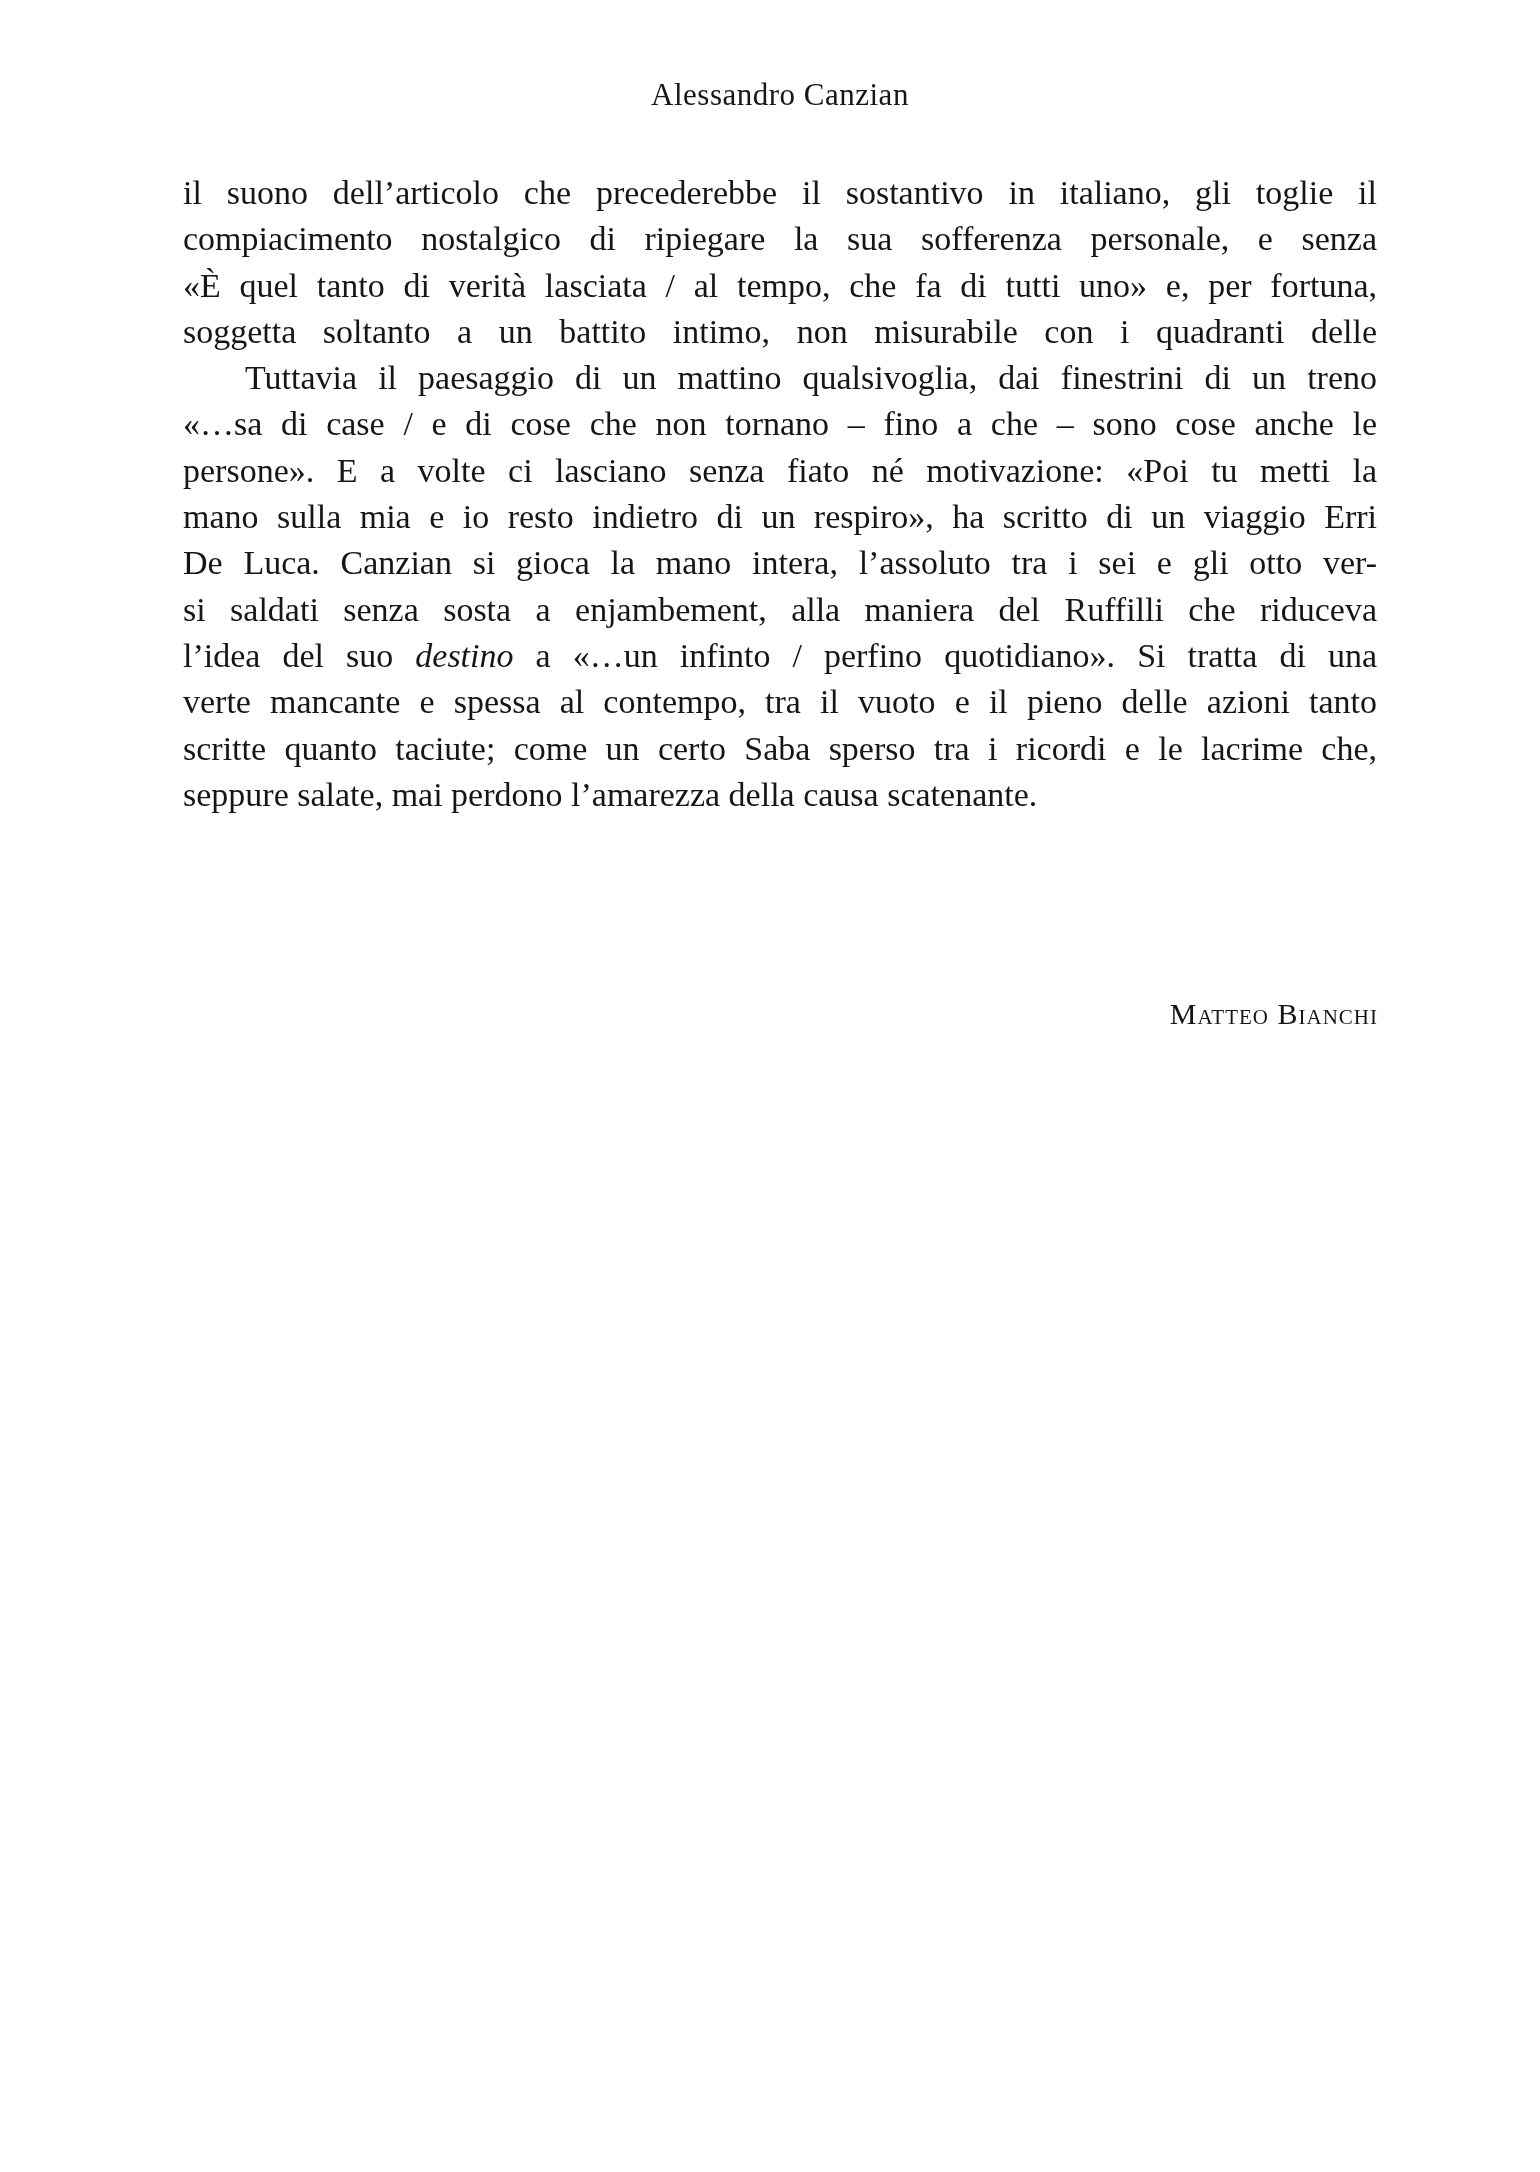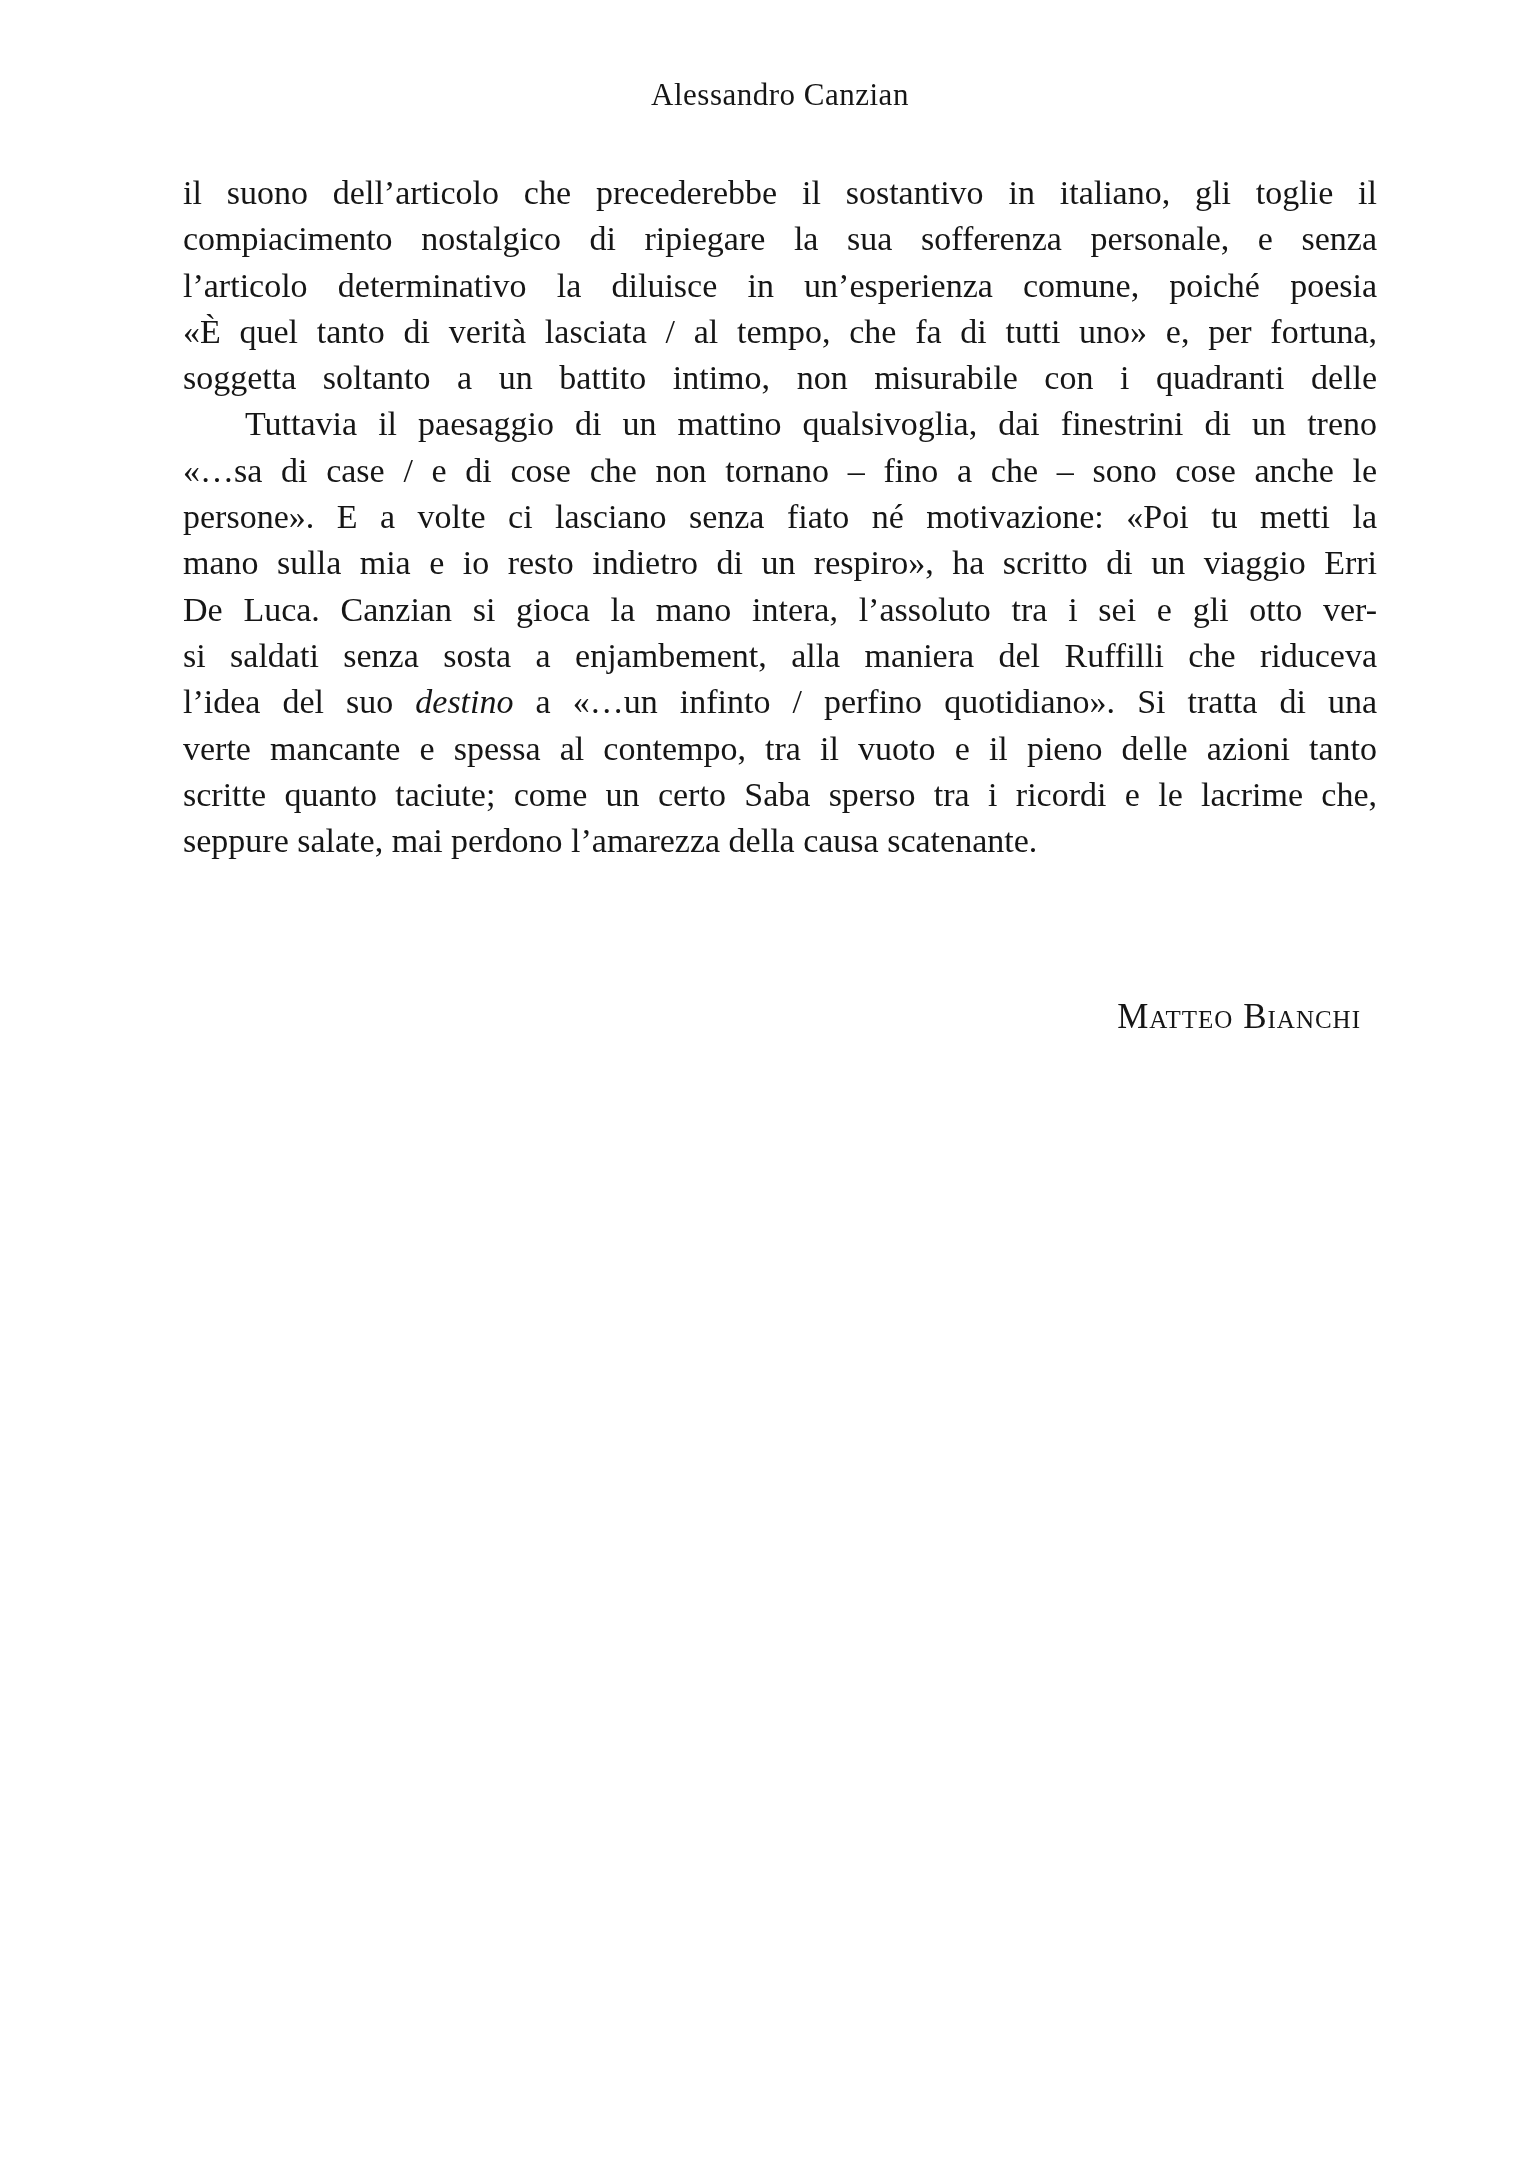--- a/index.html
+++ b/index.html
@@ -48,27 +48,27 @@
   }
   .line.indent {
     text-indent: 62px;
   }
   .italic-word {
     font-style: italic;
   }
   
   .signature {
     position: absolute;
-    left: 183px;
+    left: 200px;
     width: 1194px;
     top: 996px;
     padding-right: 16px;
     box-sizing: border-box;
     text-align: right;
-    font-size: 35px;
+    font-size: 30px;
     font-variant: small-caps;
     letter-spacing: 1px;
     line-height: 1.2;
   }
   
   .page-number {
     position: absolute;
     left: 181px;
     top: 2038px;
     font-size: 35px;
@@ -80,21 +80,20 @@
 
 <div class="page">
 
   <div class="running-header">Alessandro Canzian</div>
 
   <div class="text-column">
 
     <div>
       <div class="line">il suono dell’articolo che precederebbe il sostantivo in italiano, gli toglie il</div>
       <div class="line">compiacimento nostalgico di ripiegare la sua sofferenza personale, e senza</div>
-      <div class="line">l’articolo determinativo la diluisce in un’esperienza comune, poiché poesia</div>
       <div class="line">«È quel tanto di verità lasciata / al tempo, che fa di tutti uno» e, per fortuna,</div>
       <div class="line">soggetta soltanto a un battito intimo, non misurabile con i quadranti delle</div>
     </div>
 
     <div>
       <div class="line indent">Tuttavia il paesaggio di un mattino qualsivoglia, dai finestrini di un treno</div>
       <div class="line">«…sa di case / e di cose che non tornano – fino a che – sono cose anche le</div>
       <div class="line">persone». E a volte ci lasciano senza fiato né motivazione: «Poi tu metti la</div>
       <div class="line">mano sulla mia e io resto indietro di un respiro», ha scritto di un viaggio Erri</div>
       <div class="line">De Luca. Canzian si gioca la mano intera, l’assoluto tra i sei e gli otto ver-</div>

